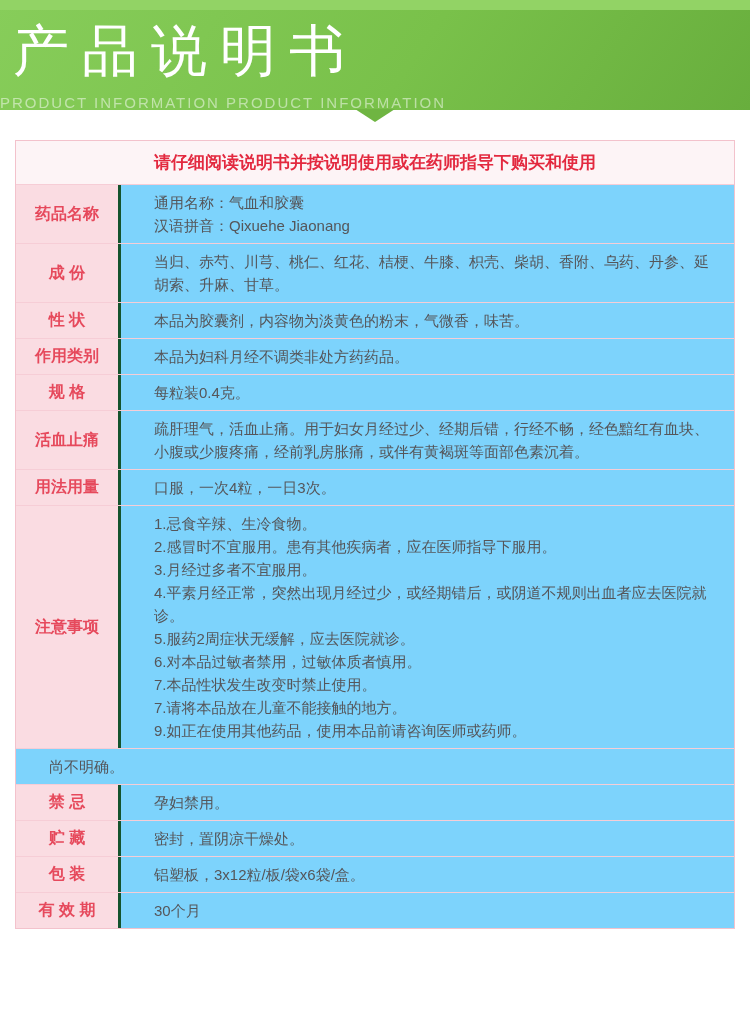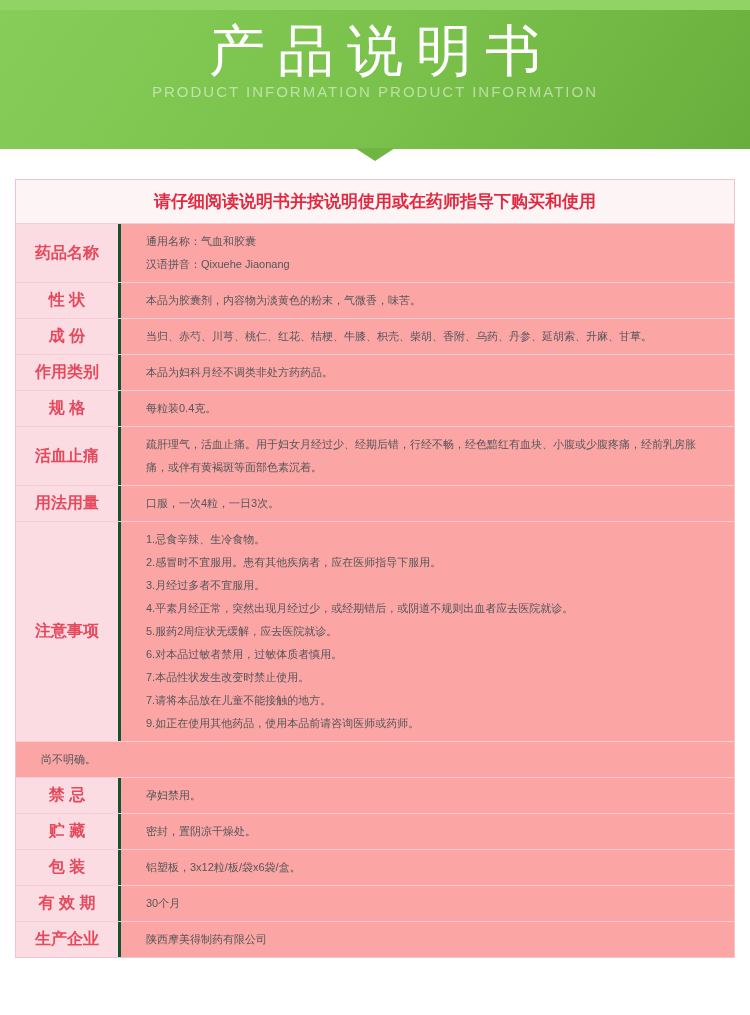--- a/index.html
+++ b/index.html
@@ -5,58 +5,58 @@
   html,body{margin:0;padding:0;}
   body{
     width:750px;height:1015px;
     background:#ffffff;
     font-family:"Liberation Sans","DejaVu Sans",sans-serif;
     overflow:hidden;
   }
   
   .banner{
     position:relative;
-    height:149px;
+    height:110px;
     background:linear-gradient(125deg,#87cd5a 0%,#79c14a 55%,#68ae3d 100%);
-    text-align:center;
+    text-align:left;
   }
   .banner-topstrip{
     position:absolute;top:0;left:0;right:0;height:10px;
     background:#92d365;
   }
   .banner-title{
     margin:0;
     padding-top:21px;
     font-size:56px;
     line-height:60px;
     font-weight:200;
     color:#ffffff;
     letter-spacing:13px;
     text-indent:13px;
   }
   .banner-subtitle{
-    margin-top:2px;
+    margin-top:13px;
     font-size:15px;
     letter-spacing:2px;
     color:rgba(255,255,255,0.5);
   }
   .banner-notch{
     position:absolute;
     left:50%;bottom:-12px;
     transform:translateX(-50%);
     width:0;height:0;
     border-left:20px solid transparent;
     border-right:20px solid transparent;
     border-top:13px solid #6fb542;
   }
   
   .sheet{
     margin:30px 15px 0 15px;
     border:1px solid #f3c2cc;
-    background:#fca5a5;
+    background:#7dd3fc;
   }
   .notice{
     padding:11px 10px;
     text-align:center;
     background:#fdf4f6;
     color:#e3293f;
     font-weight:bold;
     font-size:17px;
     line-height:21px;
   }
@@ -74,22 +74,22 @@
     font-size:16px;
     display:flex;
     align-items:center;
     justify-content:center;
     text-align:center;
     padding:4px 2px;
     box-sizing:border-box;
   }
   .row-content{
     flex:1;
-    padding:6px 18px 6px 25px;
-    font-size:11px;
+    padding:6px 18px 6px 33px;
+    font-size:15px;
     line-height:23px;
     color:#55565a;
   }
 </style>
 </head>
 <body>
 
 <div class="page">
 
   <header class="banner">
@@ -103,29 +103,29 @@
     <div class="notice">请仔细阅读说明书并按说明使用或在药师指导下购买和使用</div>
     <div id="rows">
         <div class="row">
           <div class="row-label">药品名称</div>
           <div class="row-content">
             <div class="row-content-line">通用名称：气血和胶囊</div>
             <div class="row-content-line">汉语拼音：Qixuehe Jiaonang</div>
           </div>
         </div>
         <div class="row">
+          <div class="row-label">成 份</div>
+          <div class="row-content">
+            <div class="row-content-line">当归、赤芍、川芎、桃仁、红花、桔梗、牛膝、枳壳、柴胡、香附、乌药、丹参、延胡索、升麻、甘草。</div>
+          </div>
+        </div>
+        <div class="row">
           <div class="row-label">性 状</div>
           <div class="row-content">
             <div class="row-content-line">本品为胶囊剂，内容物为淡黄色的粉末，气微香，味苦。</div>
-          </div>
-        </div>
-        <div class="row">
-          <div class="row-label">成 份</div>
-          <div class="row-content">
-            <div class="row-content-line">当归、赤芍、川芎、桃仁、红花、桔梗、牛膝、枳壳、柴胡、香附、乌药、丹参、延胡索、升麻、甘草。</div>
           </div>
         </div>
         <div class="row">
           <div class="row-label">作用类别</div>
           <div class="row-content">
             <div class="row-content-line">本品为妇科月经不调类非处方药药品。</div>
           </div>
         </div>
         <div class="row">
           <div class="row-label">规 格</div>
@@ -181,22 +181,16 @@
           <div class="row-content">
             <div class="row-content-line">铝塑板，3x12粒/板/袋x6袋/盒。</div>
           </div>
         </div>
         <div class="row">
           <div class="row-label">有 效 期</div>
           <div class="row-content">
             <div class="row-content-line">30个月</div>
           </div>
         </div>
-        <div class="row">
-          <div class="row-label">生产企业</div>
-          <div class="row-content">
-            <div class="row-content-line">陕西摩美得制药有限公司</div>
-          </div>
-        </div>
       </div>
   </main>
 
 </div>
 
 </body></html>

